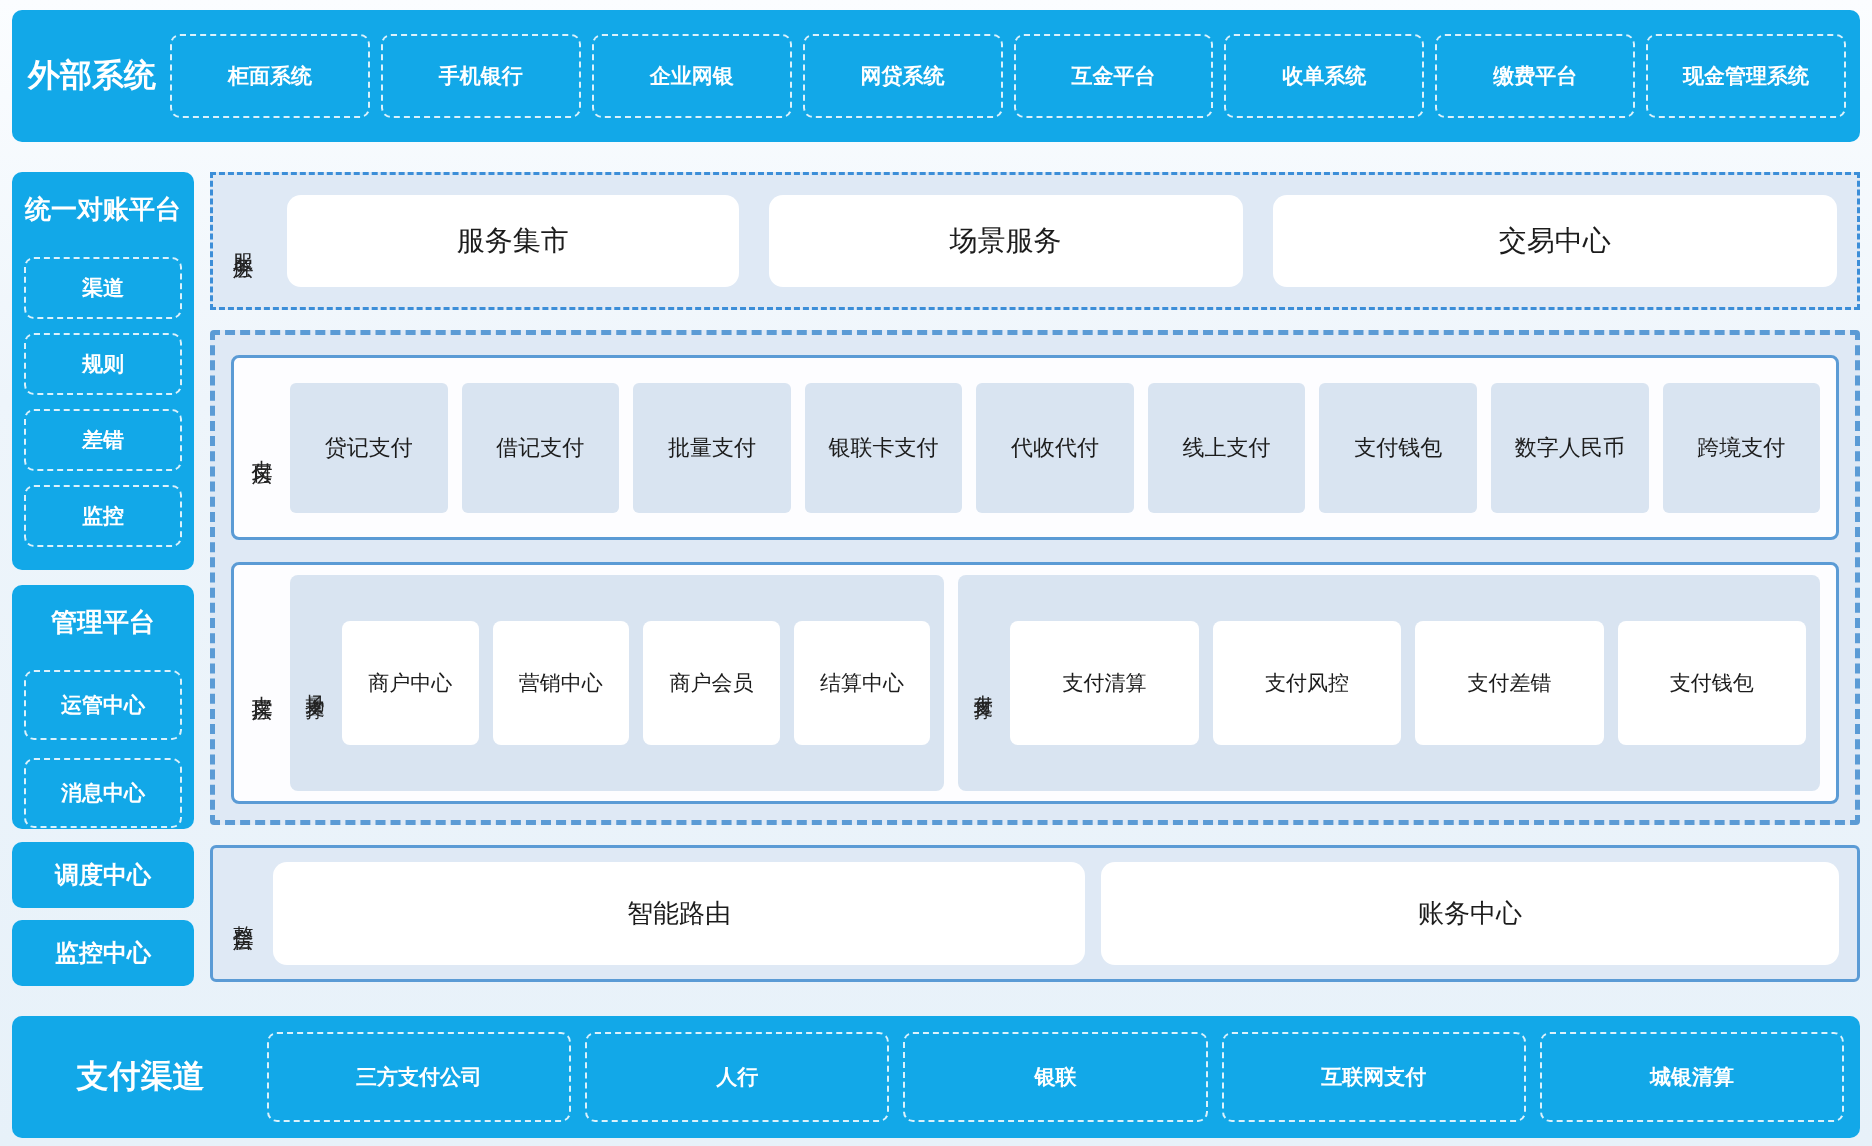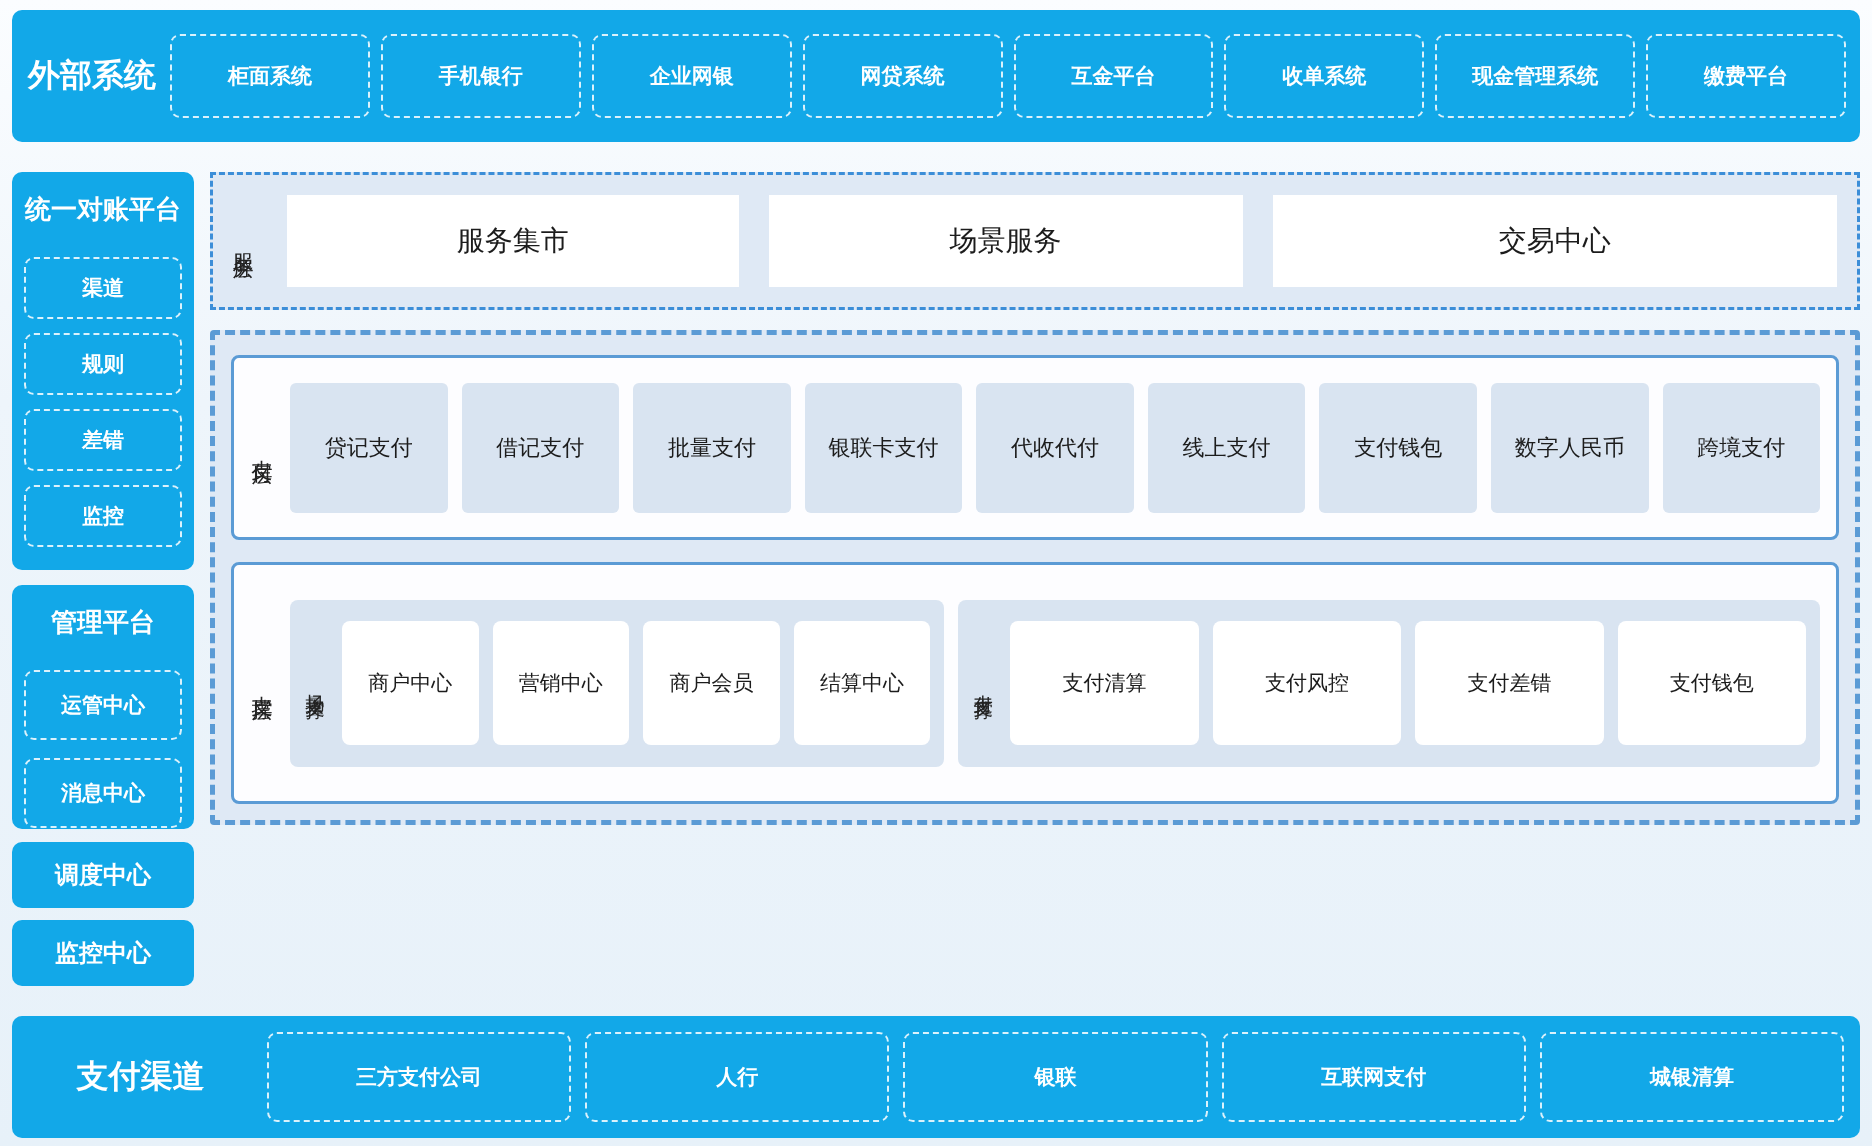--- a/index.html
+++ b/index.html
@@ -50,21 +50,21 @@
     display:flex; align-items:center; gap:30px; padding:0 20px 0 16px;
     margin-bottom:20px;
   }
   .vlabel {
     writing-mode:vertical-rl; text-orientation:upright;
     font-size:21px; color:#222; letter-spacing:3px;
     display:flex; align-items:center; justify-content:center;
     flex:none; white-space:nowrap;
   }
   .white-box {
-    background:#fff; border-radius:0; height:92px;
+    background:#fff; border-radius:14px; height:92px;
     display:flex; align-items:center; justify-content:center;
     font-size:28px; color:#1c1c1c;
   }
   .service-layer .white-box:nth-of-type(2) { flex:1; }
   .service-layer .white-box:nth-of-type(3) { flex:1.05; }
   .service-layer .white-box:nth-of-type(4) { flex:1.25; }
 
   
   .dashed-wrap {
     border:5px dashed #5b9bd5; border-radius:4px; background:#dfe9f5;
@@ -76,21 +76,21 @@
     display:flex; align-items:center; gap:14px; padding:0 16px 0 14px;
   }
   .payment-layer { height:185px; }
   .lite-item {
     flex:1; background:#d9e4f1; border-radius:6px; height:130px;
     display:flex; align-items:center; justify-content:center;
     font-size:22px; color:#1c1c1c; white-space:nowrap;
   }
   .support-layer { height:242px; }
   .group {
-    background:#d9e4f1; border-radius:8px; height:167px;
+    background:#d9e4f1; border-radius:8px; height:216px;
     display:flex; align-items:center; gap:14px; padding:0 14px 0 12px;
   }
   .group .vlabel { font-size:19px; letter-spacing:2px; }
   .group-scene { flex:1; }
   .group-pay  { flex:1.33; }
   .group .white-box { flex:1; height:124px; border-radius:8px; font-size:21px; }
 
   
   .integration-layer {
     height:137px; border:3px solid #5b9bd5; border-radius:6px; background:#dfe9f5;
@@ -115,22 +115,22 @@
 
   <div class="bluebox topbar">
     <div class="bar-label">外部系统</div>
     <div class="bar-items">
       <div class="wdash">柜面系统</div>
       <div class="wdash">手机银行</div>
       <div class="wdash">企业网银</div>
       <div class="wdash">网贷系统</div>
       <div class="wdash">互金平台</div>
       <div class="wdash">收单系统</div>
+      <div class="wdash">缴费平台</div>
       <div class="wdash">现金管理系统</div>
-      <div class="wdash">缴费平台</div>
     </div>
   </div>
 
   <div class="middle">
 
     <div class="leftcol">
       <div class="bluebox leftbox recon">
         <div class="leftbox-title">统一对账平台</div>
         <div class="wdash">渠道</div>
         <div class="wdash">规则</div>
@@ -183,20 +183,25 @@
             <div class="vlabel">支付支撑</div>
             <div class="white-box">支付清算</div>
             <div class="white-box">支付风控</div>
             <div class="white-box">支付差错</div>
             <div class="white-box">支付钱包</div>
           </div>
         </div>
 
       </div>
 
+      <div class="integration-layer">
+        <div class="vlabel">整合层</div>
+        <div class="white-box">智能路由</div>
+        <div class="white-box">账务中心</div>
+      </div>
 
     </div>
   </div>
 
   <div class="bluebox bottombar">
     <div class="bar-label">支付渠道</div>
     <div class="bar-items">
       <div class="wdash">三方支付公司</div>
       <div class="wdash">人行</div>
       <div class="wdash">银联</div>

